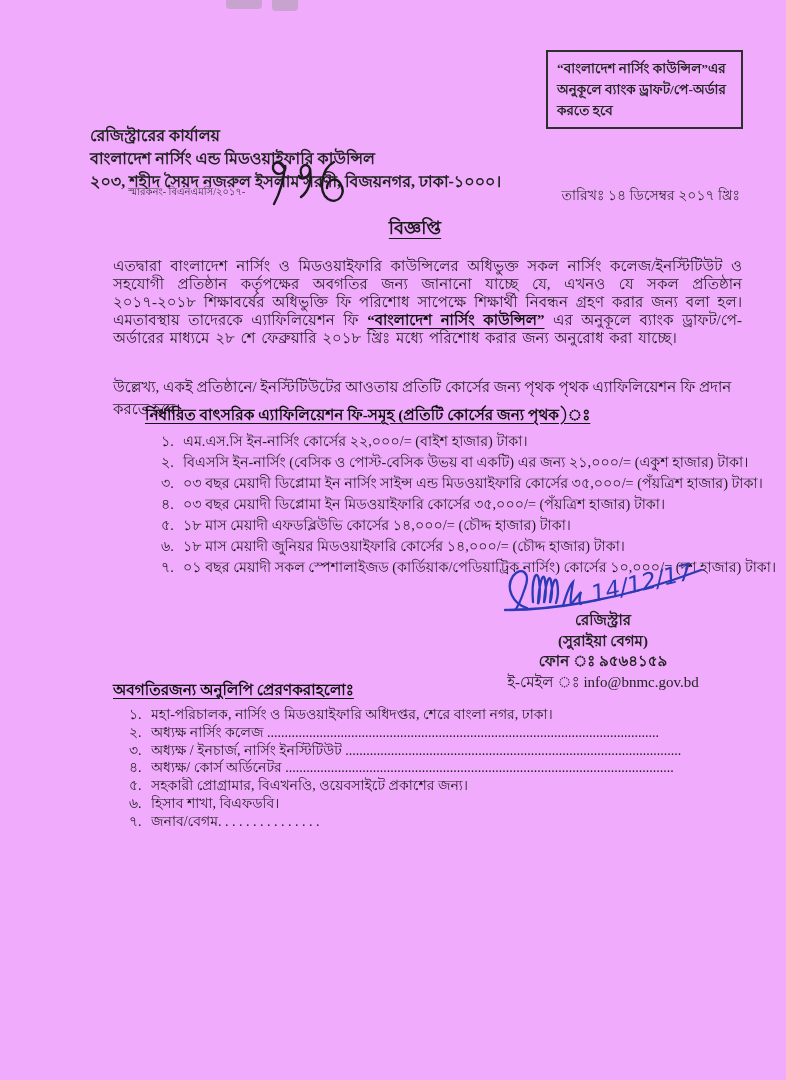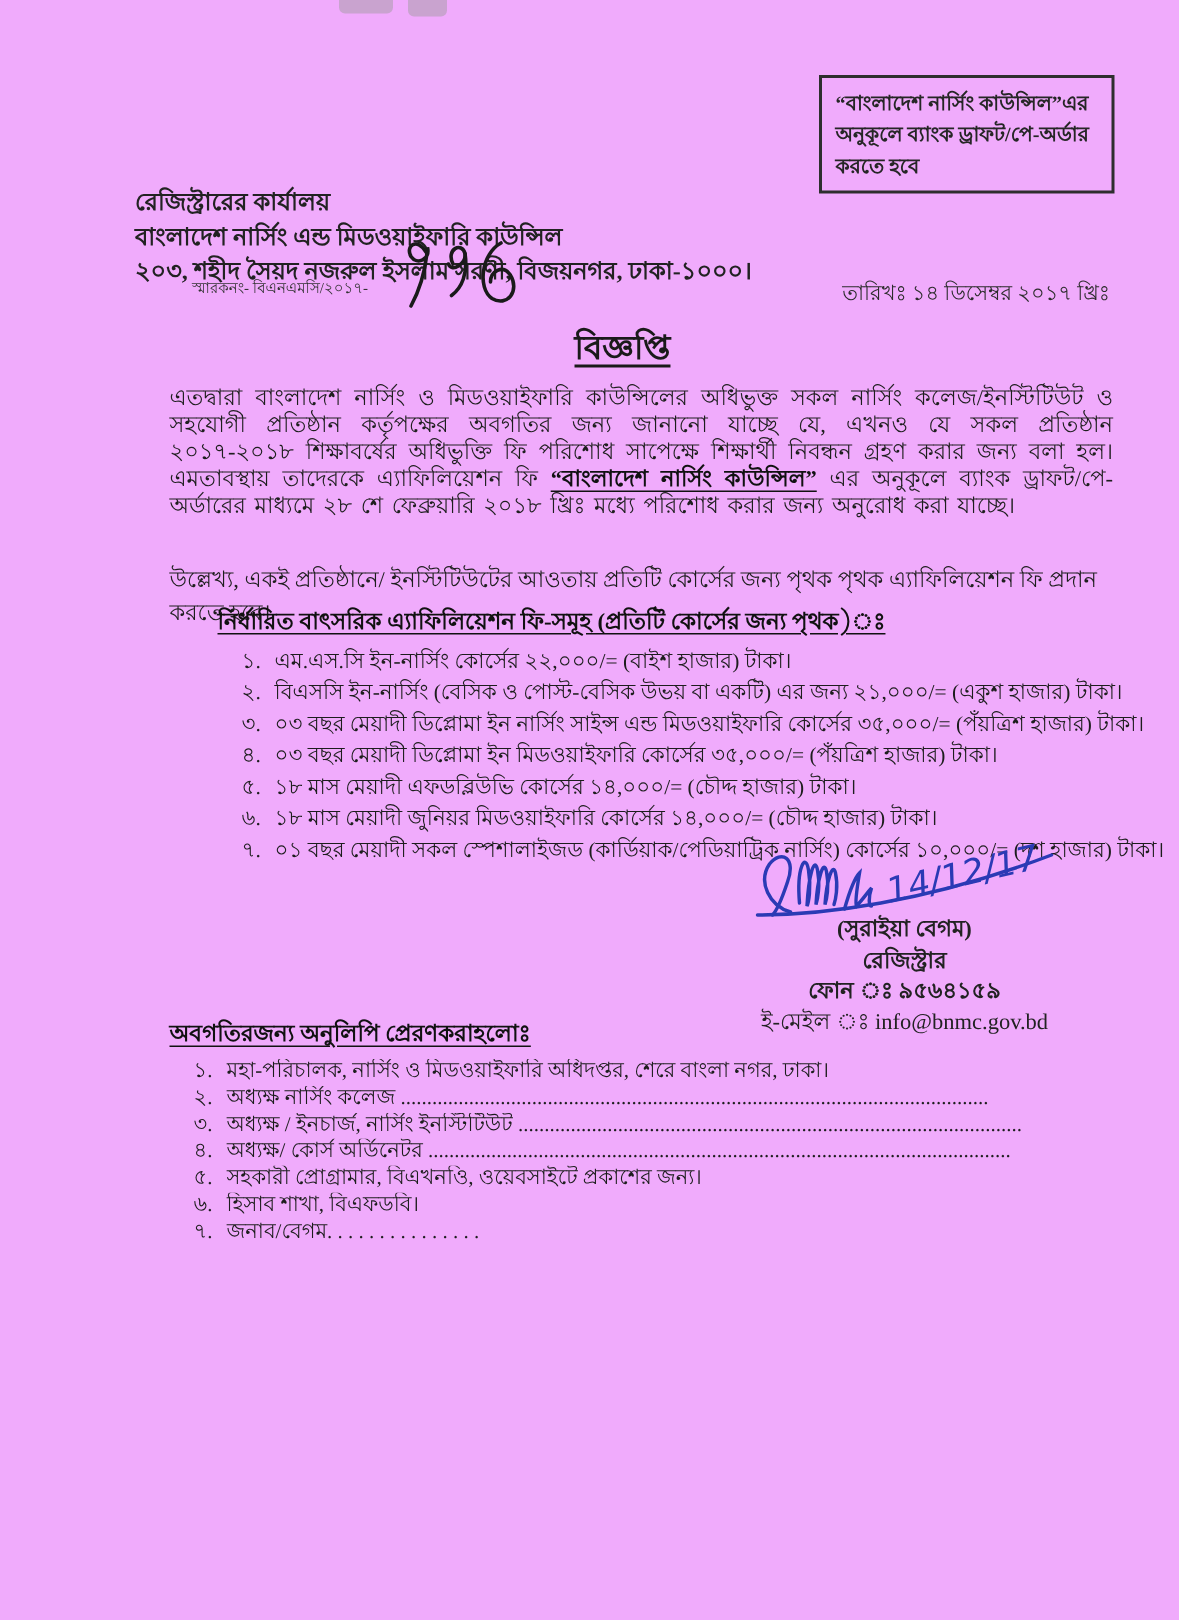--- a/index.html
+++ b/index.html
@@ -25,21 +25,21 @@
   .header .h-site { font-size:17px; line-height:24px; font-family:"Liberation Serif",serif; color:#2a2a2a; }
 
   .memo-label { position:absolute; left:128px; top:184px; font-size:10px; color:#333; }
   .memo-hand  { position:absolute; left:268px; top:156px; width:92px; height:54px; }
   .date-line  { position:absolute; right:46px; top:184px; font-size:14px; color:#2c2c2c; }
 
   .doc-title {
     position:absolute; left:90px; top:214px; width:650px; text-align:center;
   }
   .doc-title span {
-    font-size:22px; font-weight:bold; text-decoration:underline; text-underline-offset:4px; color:#1a1a1a;
+    font-size:18px; font-weight:bold; text-decoration:underline; text-underline-offset:4px; color:#1a1a1a;
   }
 
   .para1 {
     position:absolute; left:113px; top:257px; width:629px;
     font-size:15px; line-height:18px; text-align:justify; color:#1e1e1e;
     word-spacing:2px;
   }
   .hl { font-weight:bold; text-decoration:underline; text-underline-offset:3px; color:#111; }
 
   .para2 {
@@ -143,22 +143,22 @@
   <div class="sig-block">
     <svg class="sig-scribble" viewBox="0 0 212 58" role="img" aria-label="14/12/17">
       <g fill="none" stroke="#2b3ab5" stroke-width="2.3" stroke-linecap="round">
         <path d="M30,50 C16,46 8,30 16,18 C24,8 34,14 28,30 C24,42 20,50 18,52"></path>
         <path d="M36,44 C34,20 40,10 42,22 C44,34 42,44 41,46 C42,26 46,12 48,22 C50,32 48,42 47,45 C48,28 52,14 54,23 C56,33 54,42 53,45 C54,30 58,16 60,24 C62,33 60,42 59,45"></path>
         <path d="M8,52 C50,52 120,44 204,12"></path>
         <path d="M66,48 C70,34 74,26 76,24 C74,36 73,44 74,46 C78,42 82,36 84,34 C82,40 82,46 84,46"></path>
       </g>
       <text x="96" y="44" transform="rotate(-13 96 44)" fill="#2b3ab5" font-family="DejaVu Sans, sans-serif" font-size="23" font-style="italic">14/12/17</text>
     </svg>
+    <div class="sig-line">রেজিস্ট্রার</div>
     <div class="sig-line">(সুরাইয়া বেগম)</div>
-    <div class="sig-line">রেজিস্ট্রার</div>
     <div class="sig-line">ফোন ঃ ৯৫৬৪১৫৯</div>
     <div class="sig-line latin">ই-মেইল ঃ info@bnmc.gov.bd</div>
   </div>
 
   <div class="cc">
     <div class="sec-heading">অবগতিরজন্য অনুলিপি প্রেরণকরাহলোঃ</div>
     <div class="list">
       <div class="row">
         <span class="num">১.</span>
         <span class="txt">মহা-পরিচালক, নার্সিং ও মিডওয়াইফারি অধিদপ্তর, শেরে বাংলা নগর, ঢাকা।</span>

